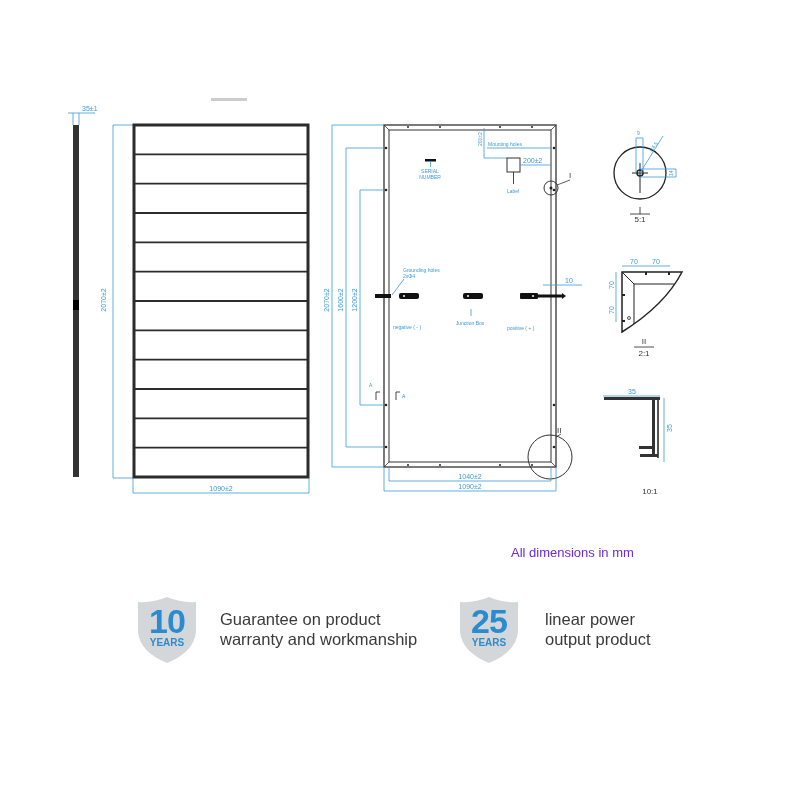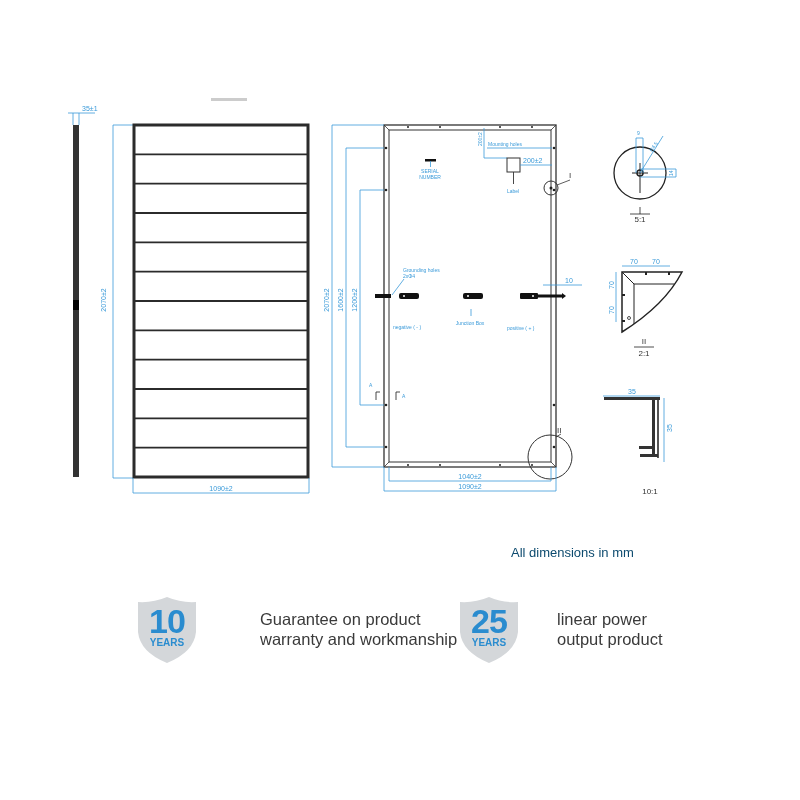--- a/index.html
+++ b/index.html
@@ -1,21 +1,21 @@
 <!DOCTYPE html>
 <html><head>
 <meta charset="utf-8">
 <style>
   html, body { margin:0; padding:0; background:#ffffff; }
   body { width:800px; height:800px; position:relative; overflow:hidden; font-family:"Liberation Sans", sans-serif; }
   svg.drawing { position:absolute; left:0; top:0; }
   .dim { fill:#3a9ad9; font-family:"Liberation Sans", sans-serif; font-size:7px; }
   .dim-s { fill:#3a9ad9; font-family:"Liberation Sans", sans-serif; font-size:5px; }
   .scale { fill:#333; font-family:"Liberation Sans", sans-serif; font-size:8px; }
-  .note { position:absolute; left:511px; top:545px; font-size:13px; color:#0c4a6e; }
+  .note { position:absolute; left:511px; top:545px; font-size:13px; color:#6d28d9; }
   .badge { position:absolute; width:62px; height:68px; }
   .badge svg { position:absolute; left:0; top:0; }
   .badge .num { position:absolute; left:0; width:62px; top:6px; text-align:center; font-weight:bold; font-size:34px; color:#2a8ccf; letter-spacing:-1px; line-height:38px; }
   .badge .yrs { position:absolute; left:0; width:62px; top:41px; text-align:center; font-weight:bold; font-size:10px; color:#2a8ccf; }
   .wtext { position:absolute; font-size:16.5px; color:#3a3a3a; line-height:20px; }
 </style>
 </head>
 <body>
 
 <svg class="drawing" width="800" height="800" viewBox="0 0 800 800">
@@ -208,28 +208,28 @@
 
 <div class="note">All dimensions in mm</div>
 
 <div class="badge" style="left:136px; top:596px;">
   <svg width="62" height="68" viewBox="0 0 62 68">
     <path d="M31,1 Q45,7 60,6 L60,36 Q58,56 31,67 Q4,56 2,36 L2,6 Q17,7 31,1 Z" fill="#d4d7da"></path>
   </svg>
   <div class="num">10</div>
   <div class="yrs">YEARS</div>
 </div>
-<div class="wtext" style="left:220px; top:609px;margin-left:40px;">
+<div class="wtext" style="left:220px; top:609px;">
   <div>Guarantee on product</div>
   <div>warranty and workmanship</div>
 </div>
 
 <div class="badge" style="left:458px; top:596px;">
   <svg width="62" height="68" viewBox="0 0 62 68">
     <path d="M31,1 Q45,7 60,6 L60,36 Q58,56 31,67 Q4,56 2,36 L2,6 Q17,7 31,1 Z" fill="#d4d7da"></path>
   </svg>
   <div class="num">25</div>
   <div class="yrs">YEARS</div>
 </div>
-<div class="wtext" style="left:545px; top:609px;margin-left:12px;">
+<div class="wtext" style="left:545px; top:609px;">
   <div>linear power</div>
   <div>output product</div>
 </div>
 
 </body></html>

